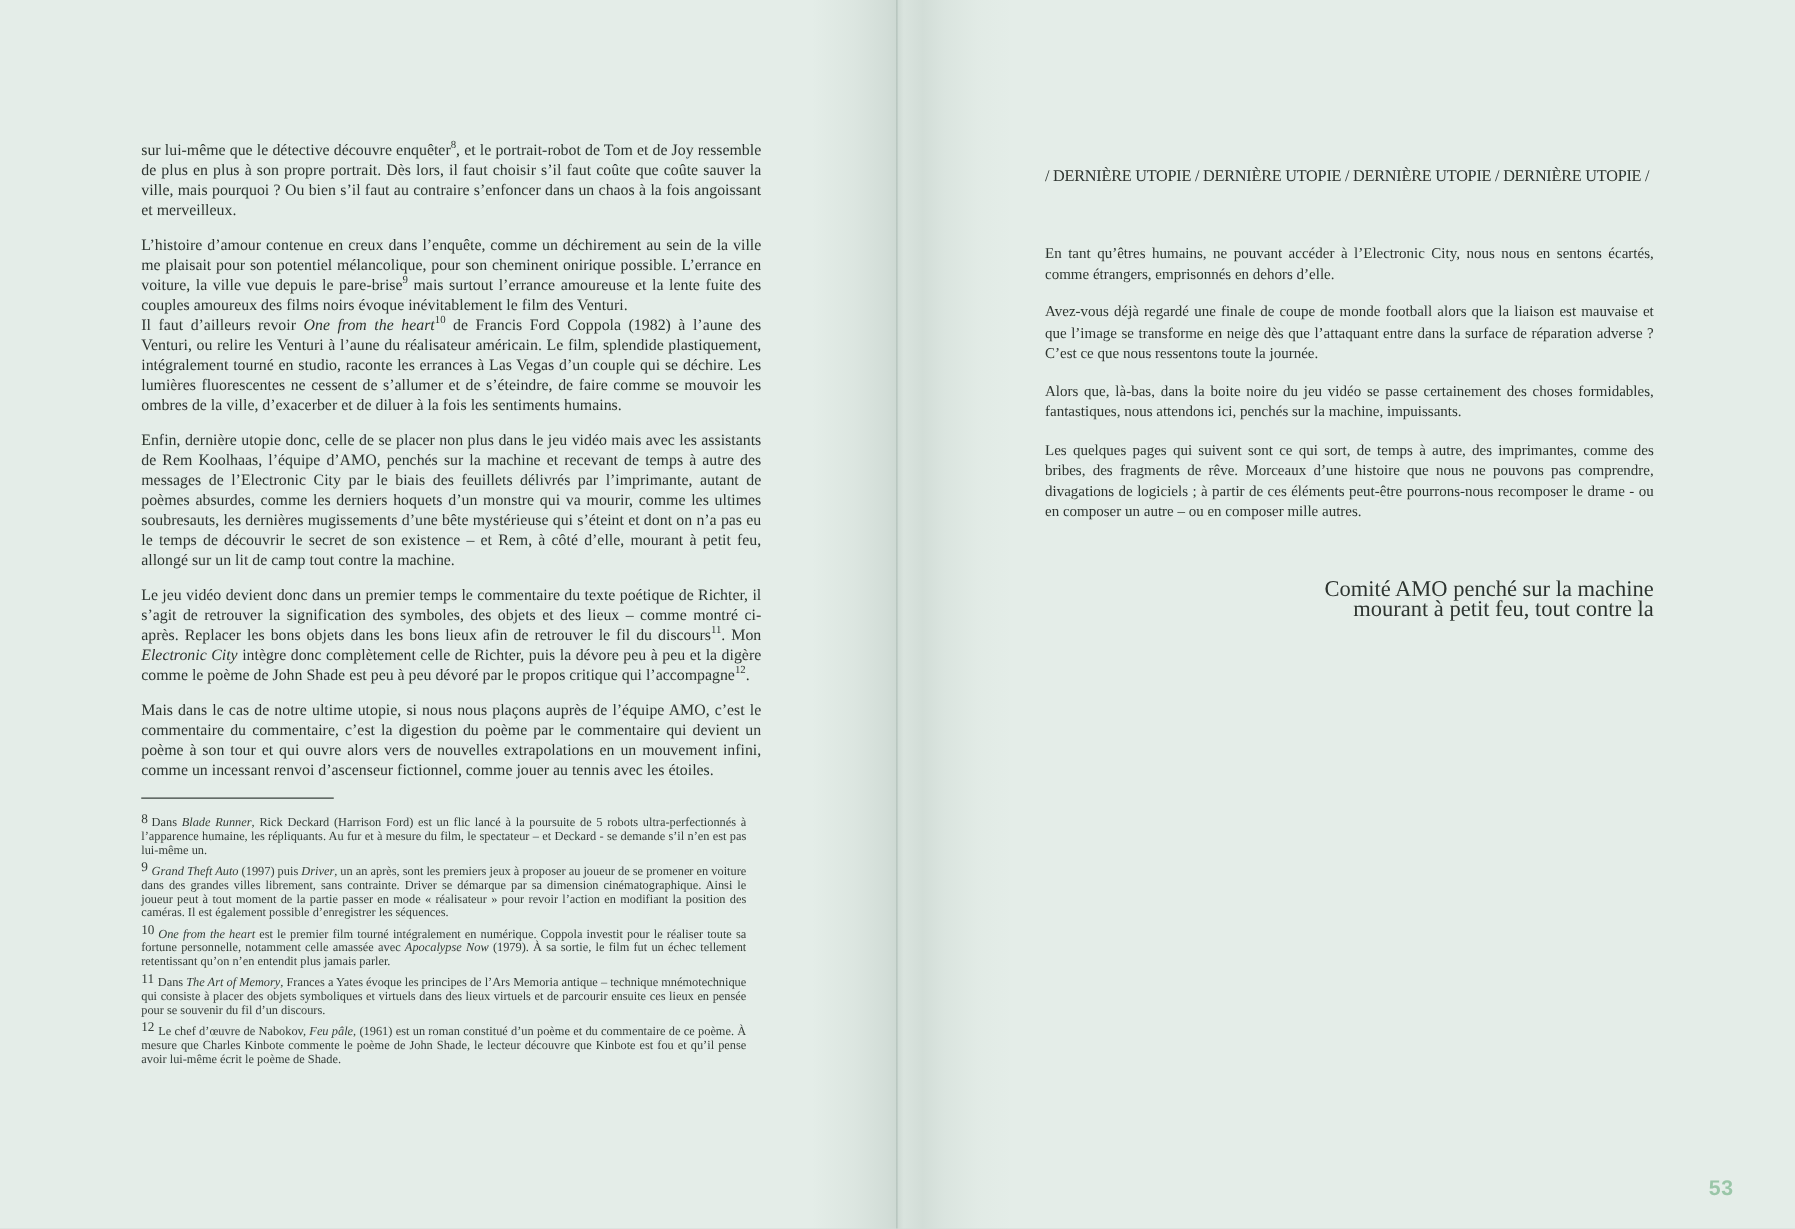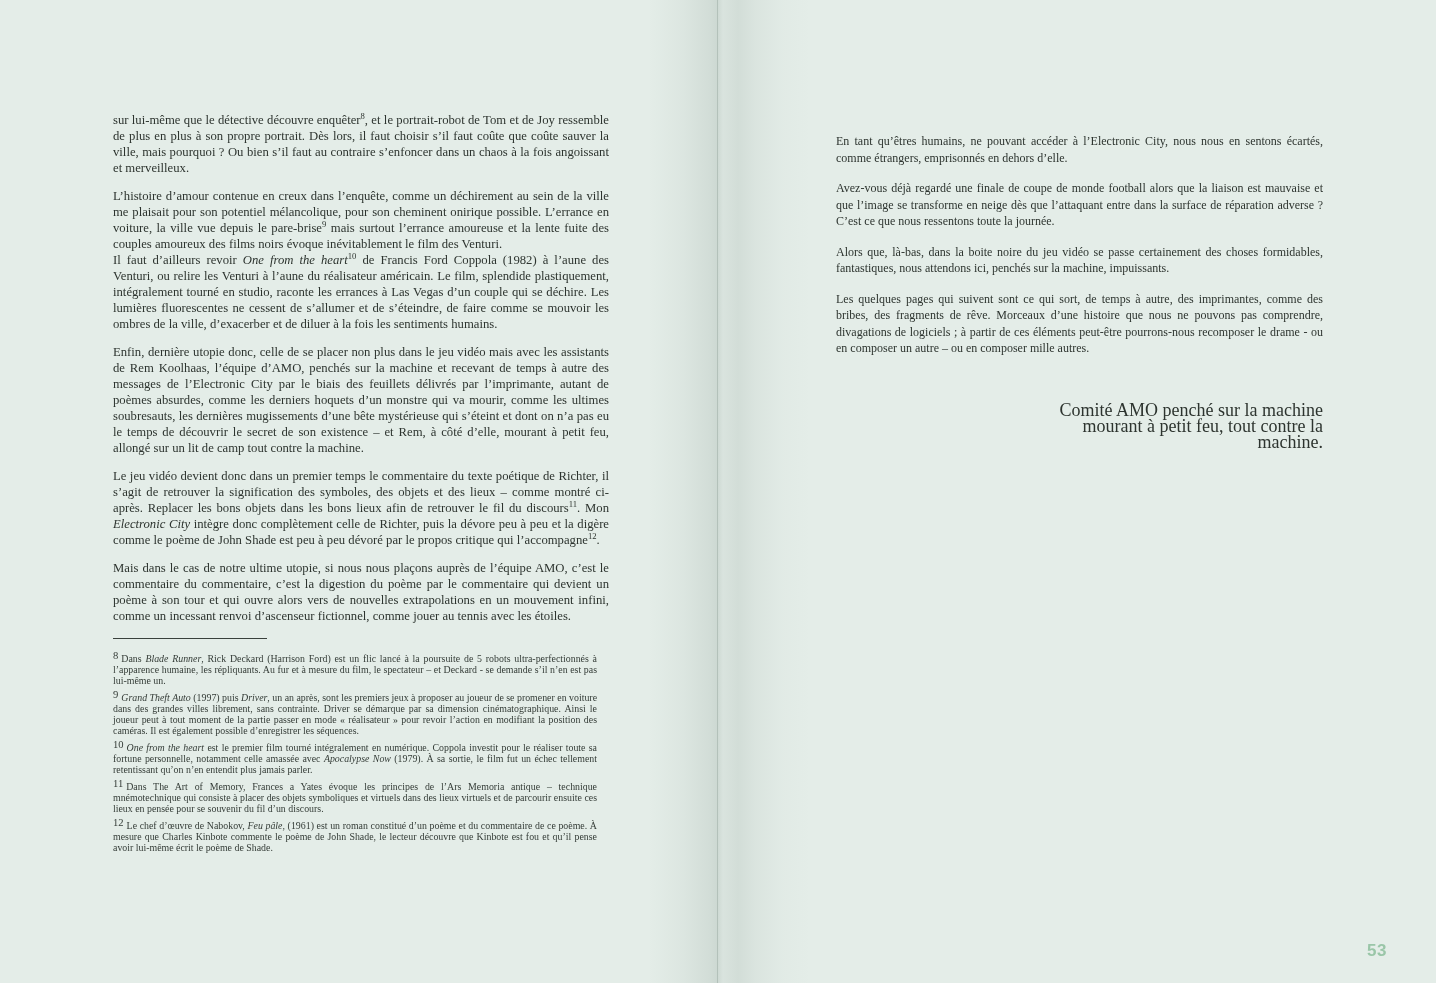--- a/index.html
+++ b/index.html
@@ -118,36 +118,36 @@
       <div class="footnote">
         <span class="fn-marker">8</span><span><span>Dans </span><span style="font-style: italic;">Blade Runner</span><span>, Rick Deckard (Harrison Ford) est un flic lancé à la poursuite de  5 robots ultra-perfectionnés à l’apparence humaine, les répliquants. Au fur et à mesure du film, le spectateur – et Deckard - se demande s’il n’en est pas lui-même un.</span></span>
       </div>
       <div class="footnote">
         <span class="fn-marker">9</span><span><span style="font-style: italic;">Grand Theft Auto</span><span> (1997) puis </span><span style="font-style: italic;">Driver</span><span>, un an après, sont les premiers jeux à proposer au joueur de se promener en voiture dans des grandes villes librement, sans contrainte. Driver se démarque par sa dimension cinématographique. Ainsi le joueur peut à tout moment de la partie passer en mode « réalisateur » pour revoir l’action en modifiant la position des caméras. Il est également possible d’enregistrer les séquences.</span></span>
       </div>
       <div class="footnote">
         <span class="fn-marker">10</span><span><span style="font-style: italic;">One from the heart</span><span> est le premier film tourné intégralement en numérique. Coppola investit pour le réaliser toute sa fortune personnelle, notamment celle amassée avec </span><span style="font-style: italic;">Apocalypse Now</span><span> (1979). À sa sortie, le film fut un échec tellement retentissant qu’on n’en entendit plus jamais parler.</span></span>
       </div>
       <div class="footnote">
-        <span class="fn-marker">11</span><span><span>Dans </span><span style="">The Art of Memory</span><span>, Frances a Yates évoque les principes de l’Ars Memoria antique – technique mnémotechnique qui consiste à placer des objets symboliques et virtuels dans des lieux virtuels et de parcourir ensuite ces lieux en pensée pour se souvenir du fil d’un discours.</span></span>
+        <span class="fn-marker">11</span><span><span>Dans </span><span style="font-style: italic;">The Art of Memory</span><span>, Frances a Yates évoque les principes de l’Ars Memoria antique – technique mnémotechnique qui consiste à placer des objets symboliques et virtuels dans des lieux virtuels et de parcourir ensuite ces lieux en pensée pour se souvenir du fil d’un discours.</span></span>
       </div>
       <div class="footnote">
         <span class="fn-marker">12</span><span><span>Le chef d’œuvre de Nabokov, </span><span style="font-style: italic;">Feu pâle</span><span>, (1961) est un roman constitué d’un poème et du commentaire de ce poème. À mesure que Charles Kinbote commente le poème de John Shade, le lecteur découvre que Kinbote est fou et qu’il pense avoir lui-même écrit le poème de Shade.</span></span>
       </div>
     </div>
   </div>
 
   <div class="right-col">
+    <div class="running-header">/ DERNIÈRE UTOPIE / DERNIÈRE UTOPIE / DERNIÈRE UTOPIE / DERNIÈRE UTOPIE /</div>
 
     <div class="right-p">En tant qu’êtres humains, ne pouvant accéder à l’Electronic City, nous nous en sentons écartés, comme étrangers, emprisonnés en dehors d’elle.</div>
     <div class="right-p">Avez-vous déjà regardé une finale de coupe de monde football alors que la liaison est mauvaise et que l’image se transforme en neige dès que l’attaquant entre dans la surface de réparation adverse ? C’est ce que nous ressentons toute la journée.</div>
     <div class="right-p">Alors que, là-bas, dans la boite noire du jeu vidéo se passe certainement des choses formidables, fantastiques, nous attendons ici, penchés sur la machine, impuissants.</div>
     <div class="right-p">Les quelques pages qui suivent sont ce qui sort, de temps à autre, des imprimantes, comme des bribes, des fragments de rêve. Morceaux d’une histoire que nous ne pouvons pas comprendre, divagations de logiciels ; à partir de ces éléments peut-être pourrons-nous recomposer le drame - ou en composer un autre – ou en composer mille autres.</div>
 
     <div class="caption">
       <div class="caption-line">Comité AMO penché sur la machine</div>
       <div class="caption-line">mourant à petit feu, tout contre la</div>
-      <div class="caption-line">machine.</div>
     </div>
   </div>
 
   <div class="page-number">53</div>
 </div>
 
 </body></html>

